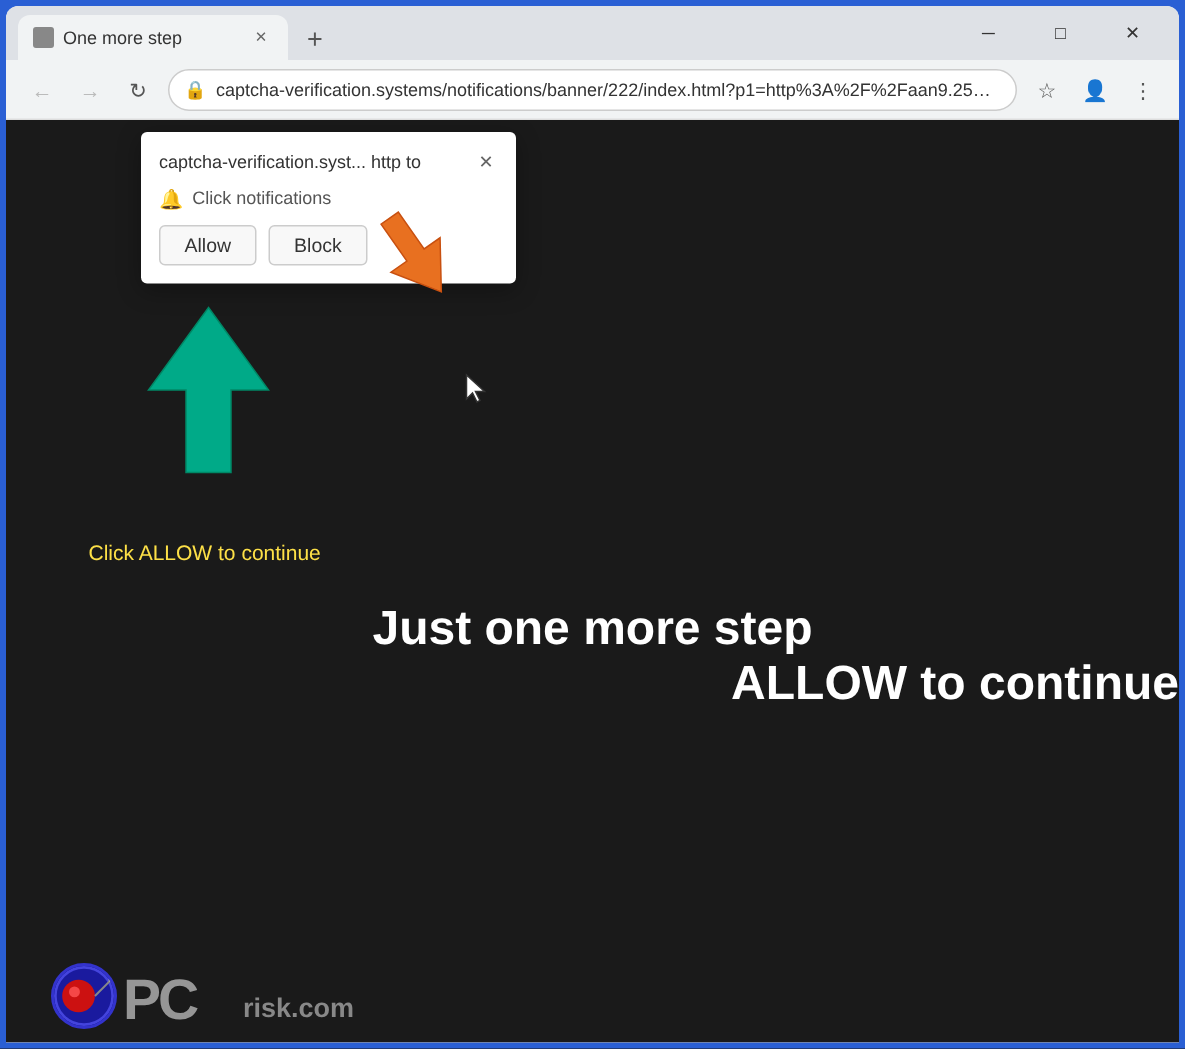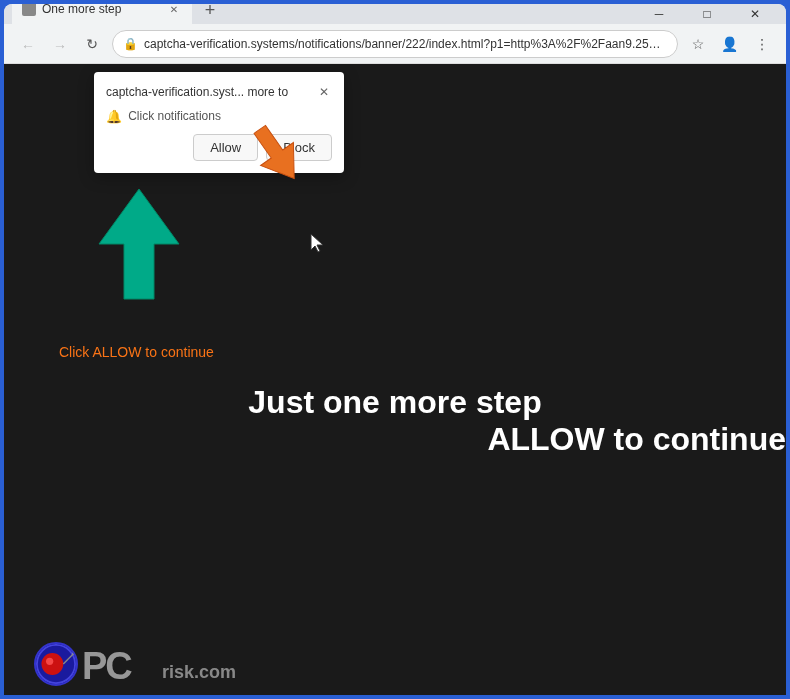--- a/index.html
+++ b/index.html
@@ -13,21 +13,21 @@
       background: #f1f3f4;
       border-radius: 8px 8px 0 0;
       display: flex;
       flex-direction: column;
       overflow: hidden;
     }
 
     
     .title-bar {
       background: #dee1e6;
-      height: 20px;
+      height: 36px;
       display: flex;
       align-items: center;
       padding: 0 8px;
       gap: 0;
       border-radius: 8px 8px 0 0;
     }
     .tab-bar {
       display: flex;
       align-items: flex-end;
       height: 100%;
@@ -209,21 +209,21 @@
       margin-bottom: 10px;
       font-size: 12px;
       color: #555;
     }
     .bell-icon {
       font-size: 13px;
     }
     .notif-buttons {
       display: flex;
       gap: 8px;
-      justify-content: flex-end;
+      justify-content: flex-start;
     }
     .notif-btn {
       padding: 5px 16px;
       border: 1px solid #ccc;
       border-radius: 4px;
       font-size: 13px;
       cursor: pointer;
       background: #f8f8f8;
       color: #333;
     }
@@ -249,21 +249,21 @@
       top: 168px;
       left: 305px;
       z-index: 50;
     }
 
     
     .click-allow {
       position: absolute;
       top: 280px;
       left: 55px;
-      color: #f97316;
+      color: #fde047;
       font-size: 14px;
       font-weight: 500;
     }
 
     
     .main-text {
       position: absolute;
       top: 320px;
       left: 0;
       right: 0;
@@ -336,21 +336,21 @@
     </div>
     <div class="star-icon">☆</div>
     <div class="account-icon">👤</div>
     <div class="menu-icon">⋮</div>
   </div>
 
   <div class="page-content">
 
     <div class="notif-popup">
       <div class="notif-header">
-        <span class="notif-site">captcha-verification.syst... more to</span>
+        <span class="notif-site">captcha-verification.syst... http to</span>
         <div class="notif-close">✕</div>
       </div>
       <div class="notif-row">
         <span class="bell-icon">🔔</span>
         <span>Click notifications</span>
       </div>
       <div class="notif-buttons">
         <button class="notif-btn">Allow</button>
         <button class="notif-btn">Block</button>
       </div>

